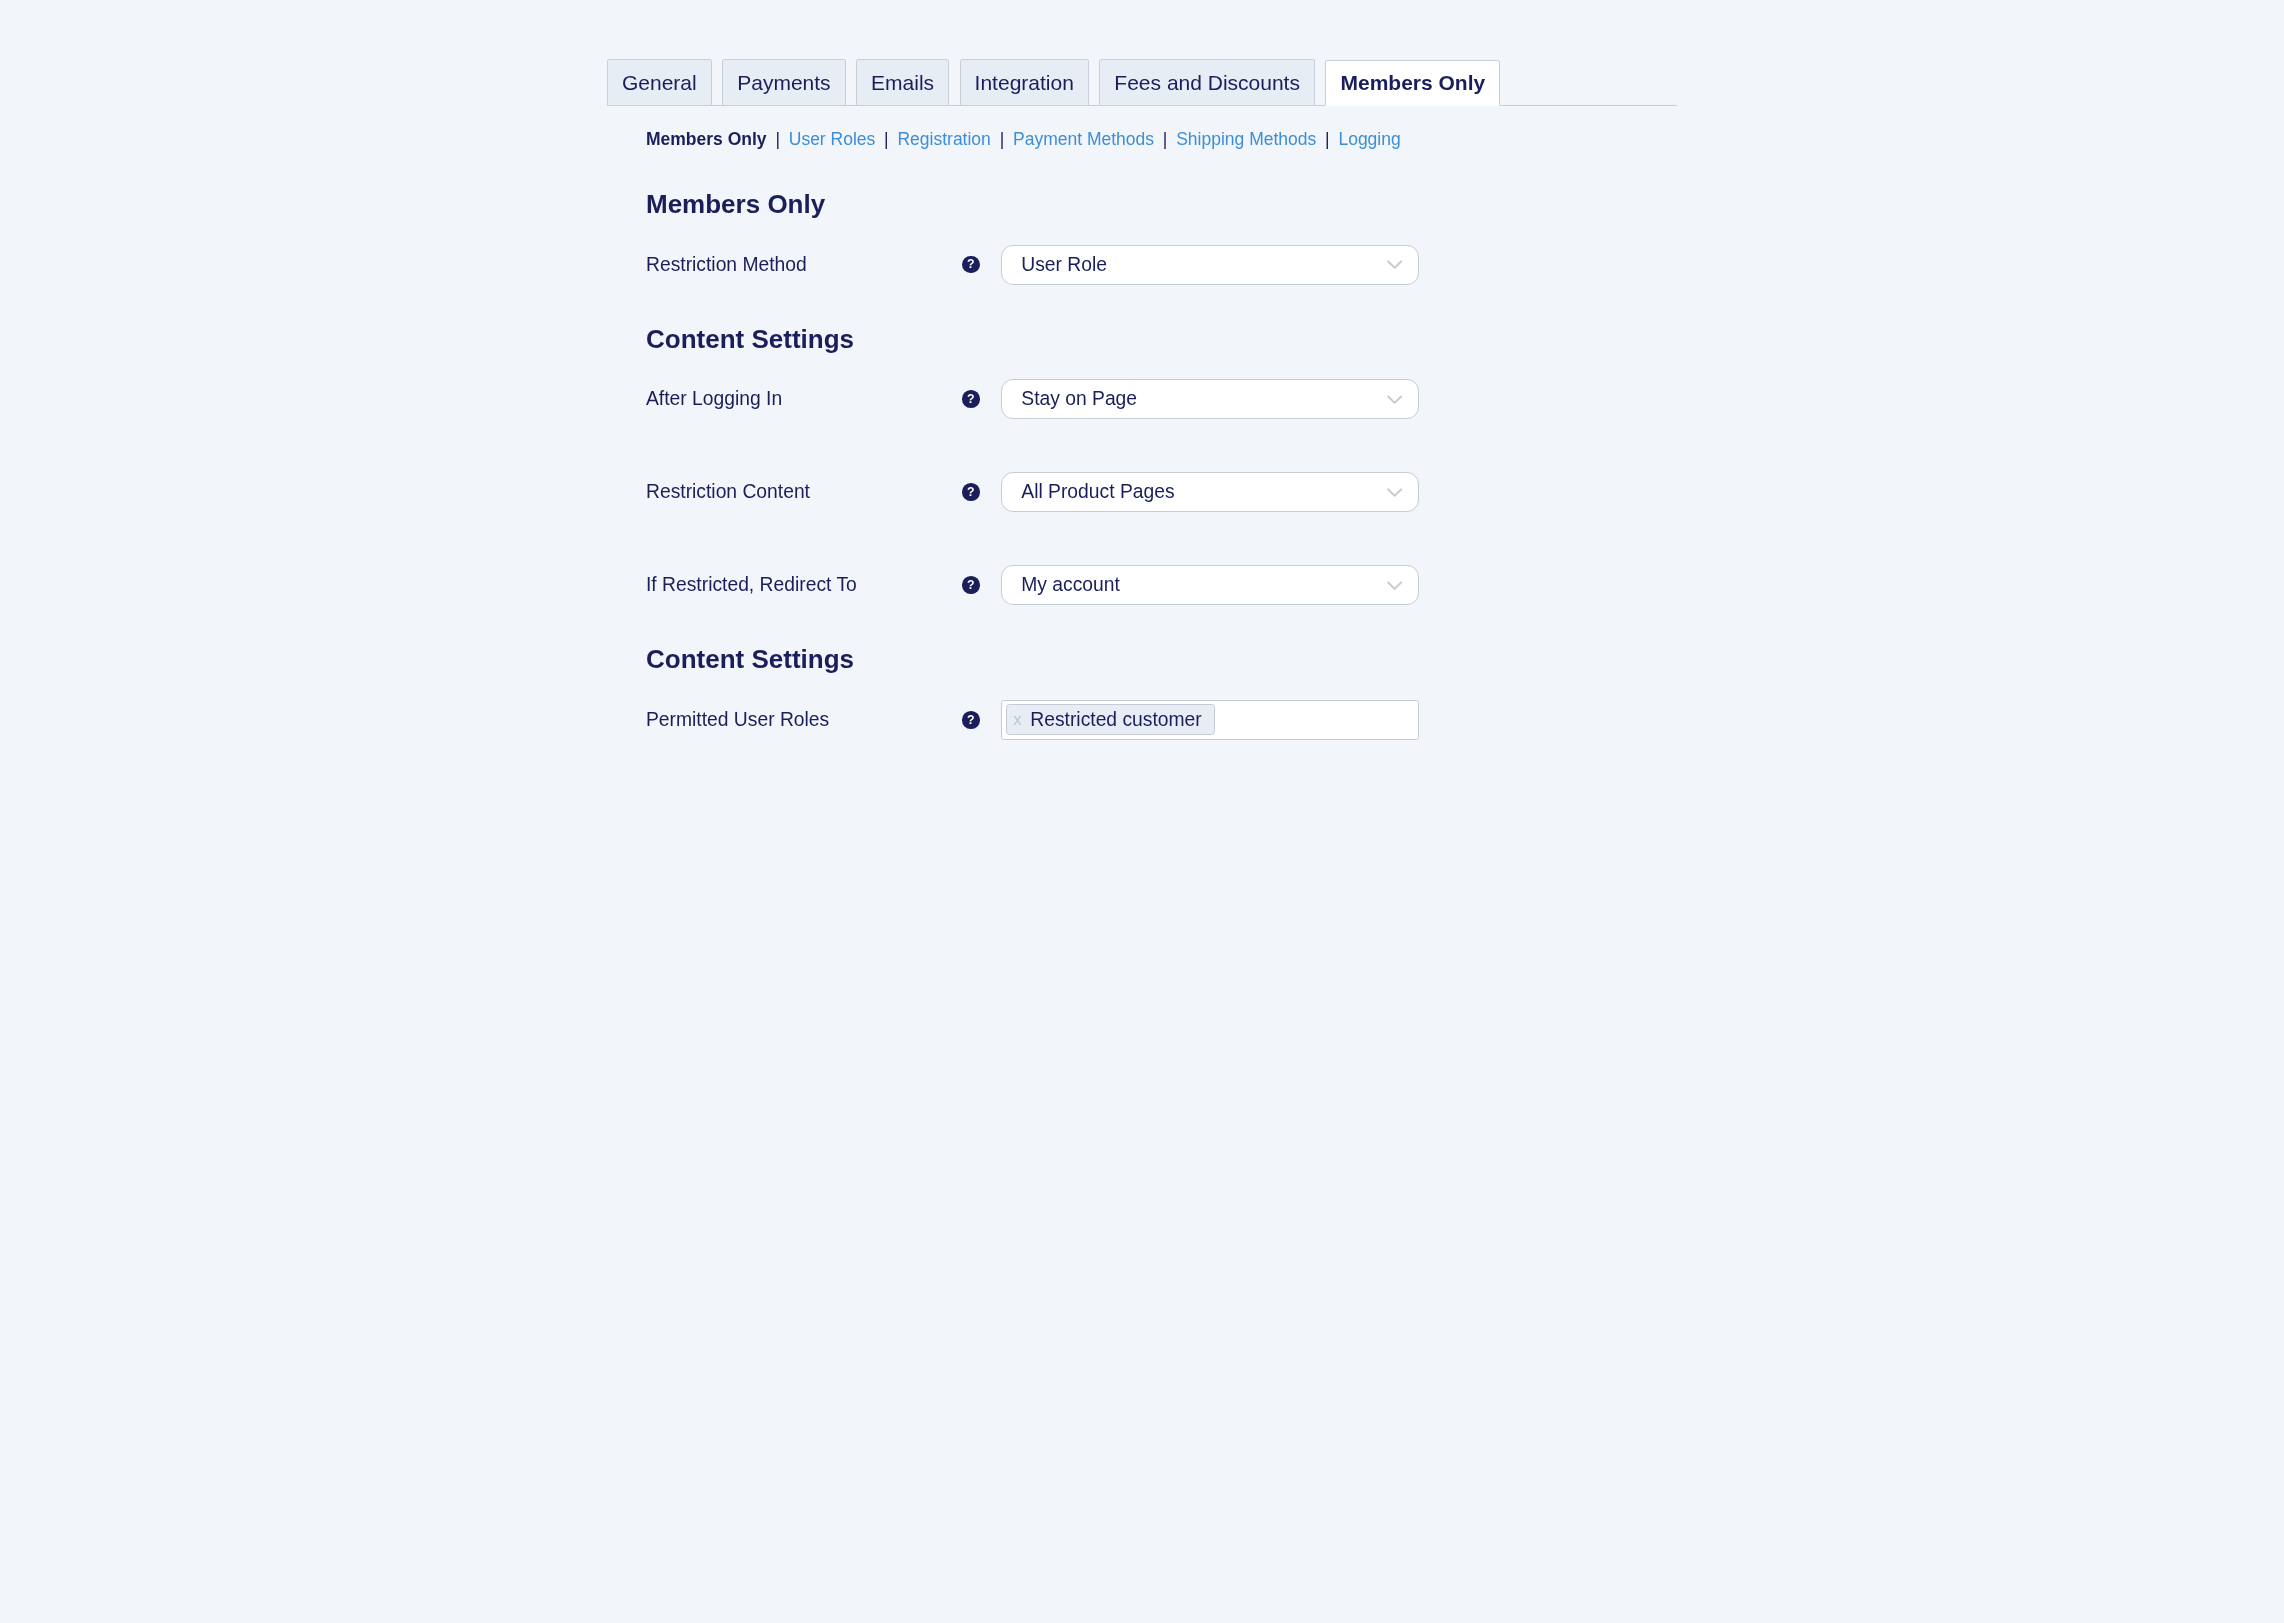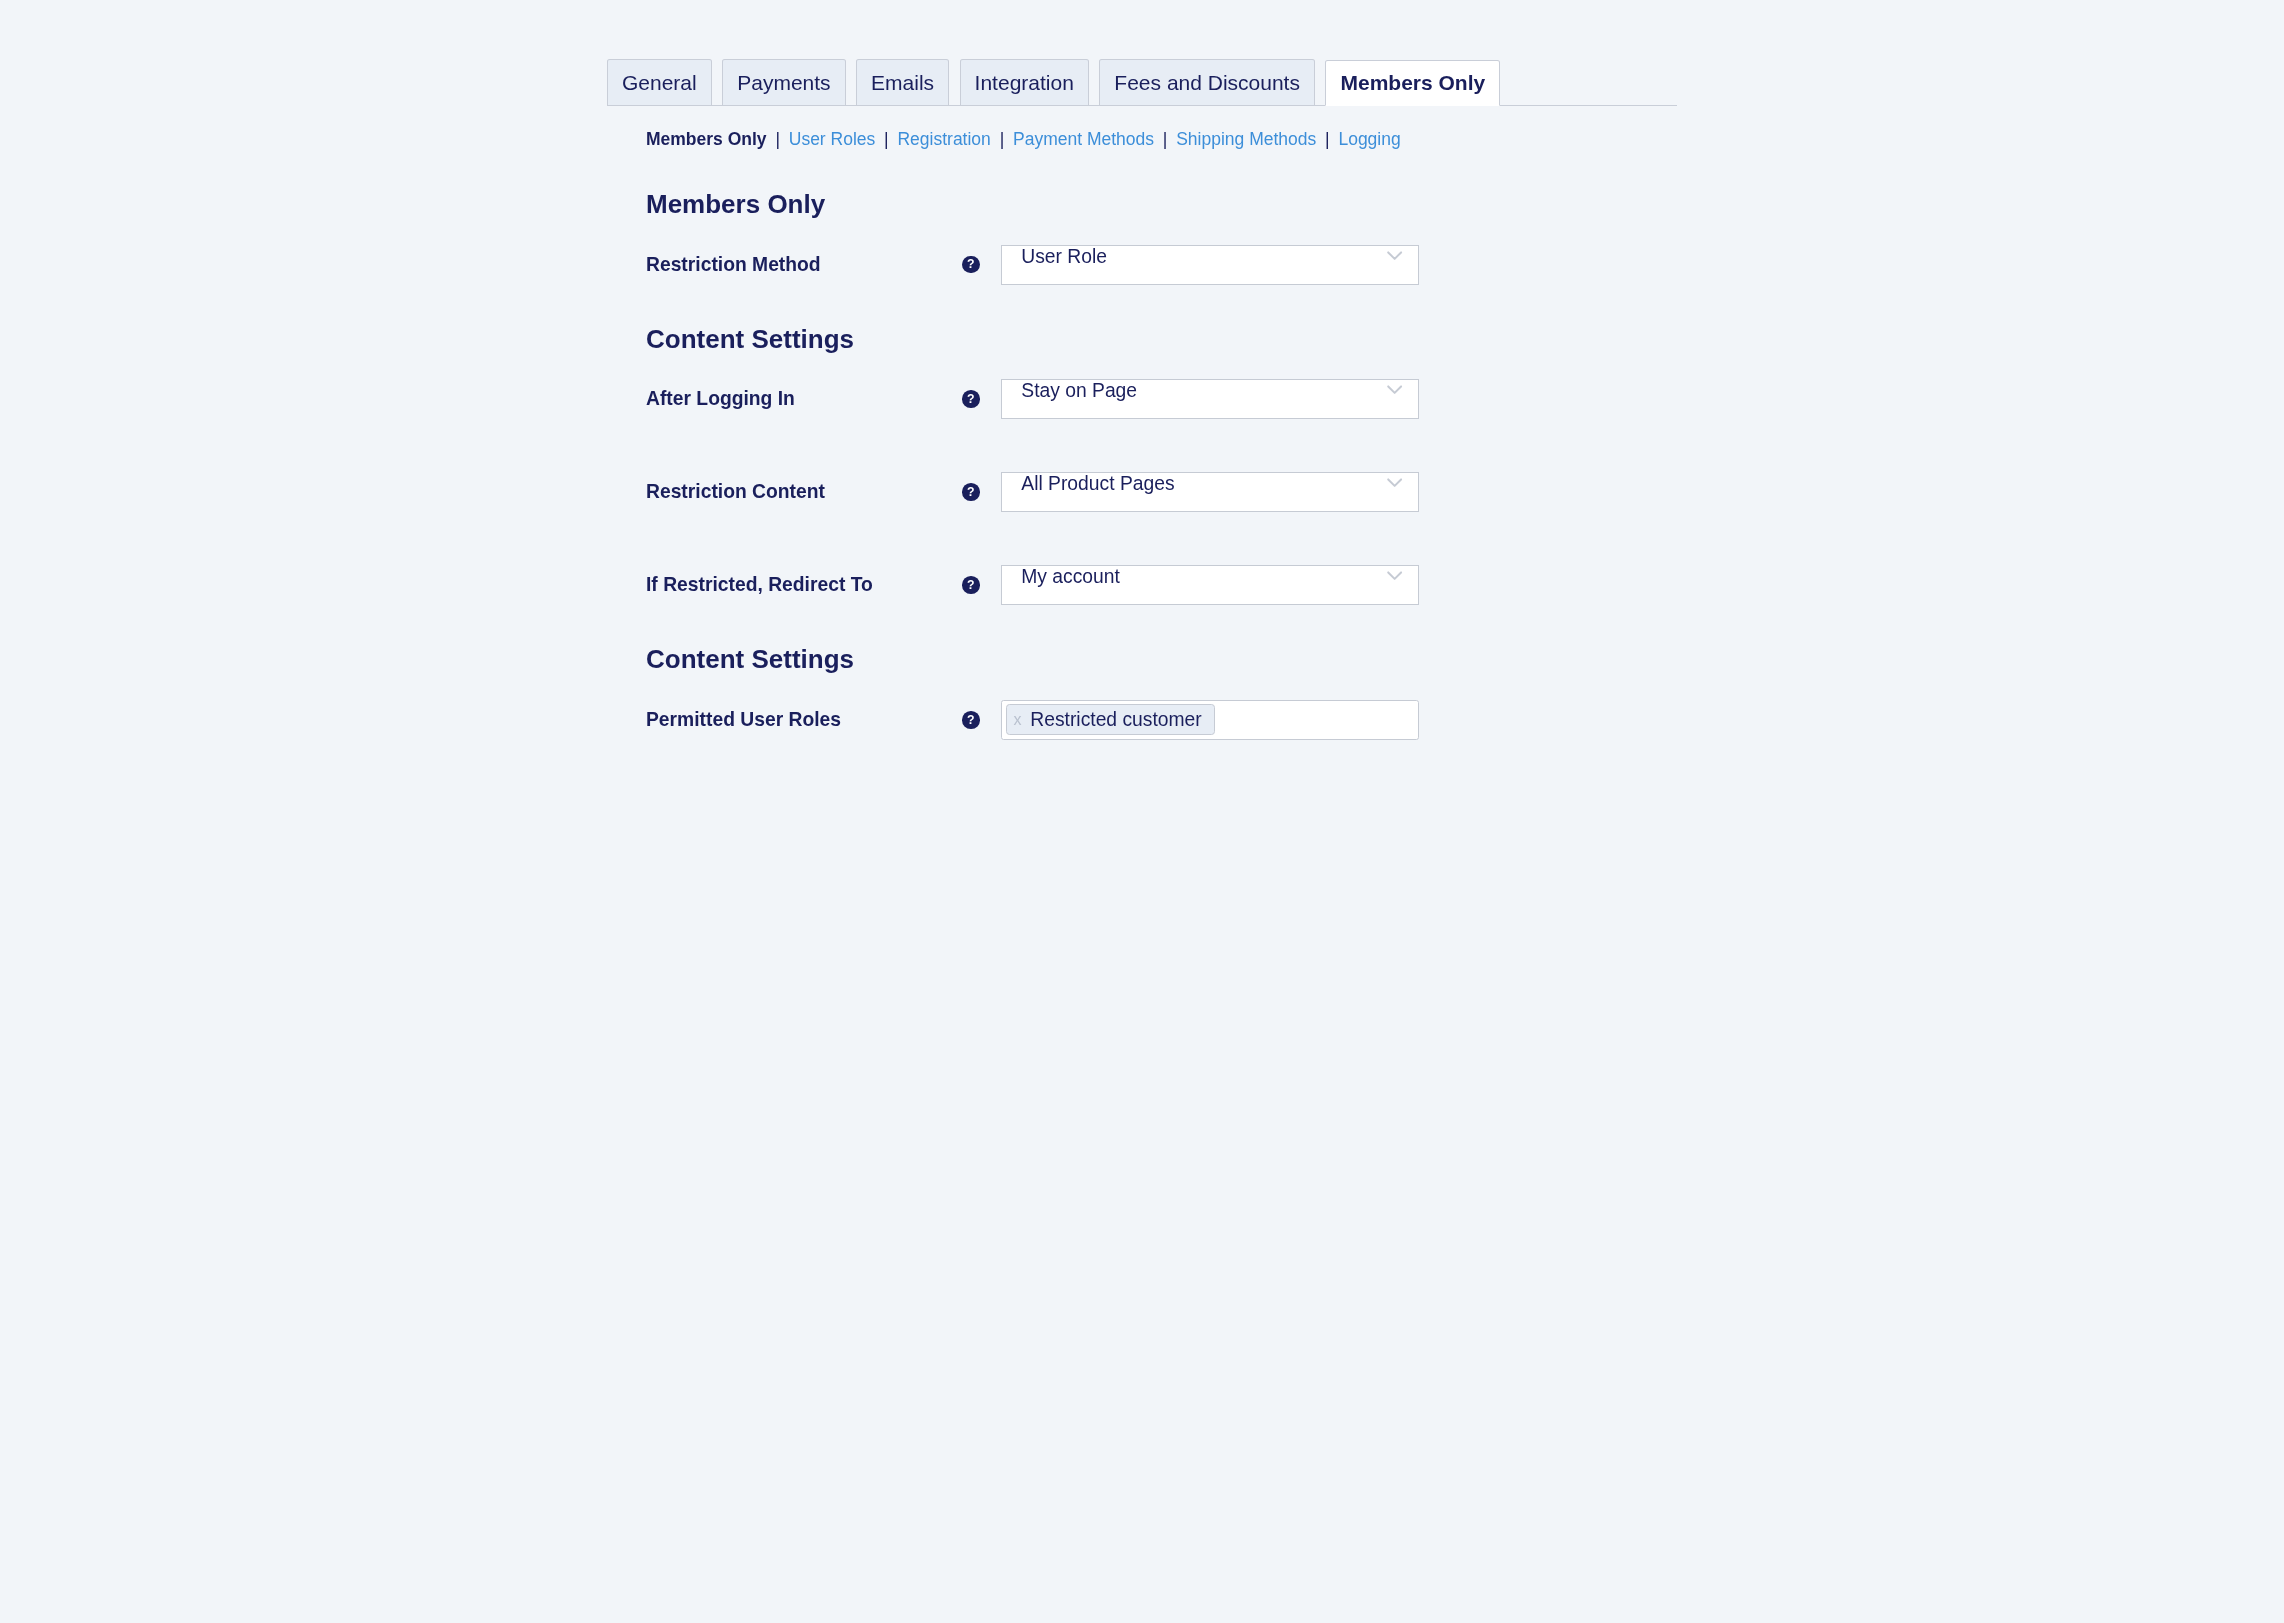--- a/index.html
+++ b/index.html
@@ -70,21 +70,21 @@
   .form-table { margin-top: 24.6px; }
   .row {
     display: flex;
     align-items: center;
     margin-bottom: 53px;
   }
   .row:last-child { margin-bottom: 0; }
   .row-label {
     flex: 0 0 316px;
     font-size: 19.3px;
-    font-weight: 700;
+    font-weight: 400;
     color: #1a1f5c;
   }
   .help {
     flex: 0 0 39px;
     display: flex;
     align-items: center;
     justify-content: flex-start;
   }
   .help-icon {
     width: 17.5px; height: 17.5px;
@@ -98,23 +98,23 @@
     justify-content: center;
     line-height: 1;
   }
   .control { flex: 0 0 auto; }
 
   .select {
     width: 418px;
     height: 40px;
     background: #ffffff;
     border: 0.9px solid #c6cbd4;
-    border-radius: 0;
-    display: flex;
-    align-items: flex-start;
+    border-radius: 12px;
+    display: flex;
+    align-items: center;
     justify-content: space-between;
     padding: 0 14px 0 19.3px;
     font-size: 19.3px;
     color: #1a1f5c;
     cursor: pointer;
   }
   .chevron {
     width: 19.3px; height: 19.3px;
     flex: 0 0 19.3px;
   }

